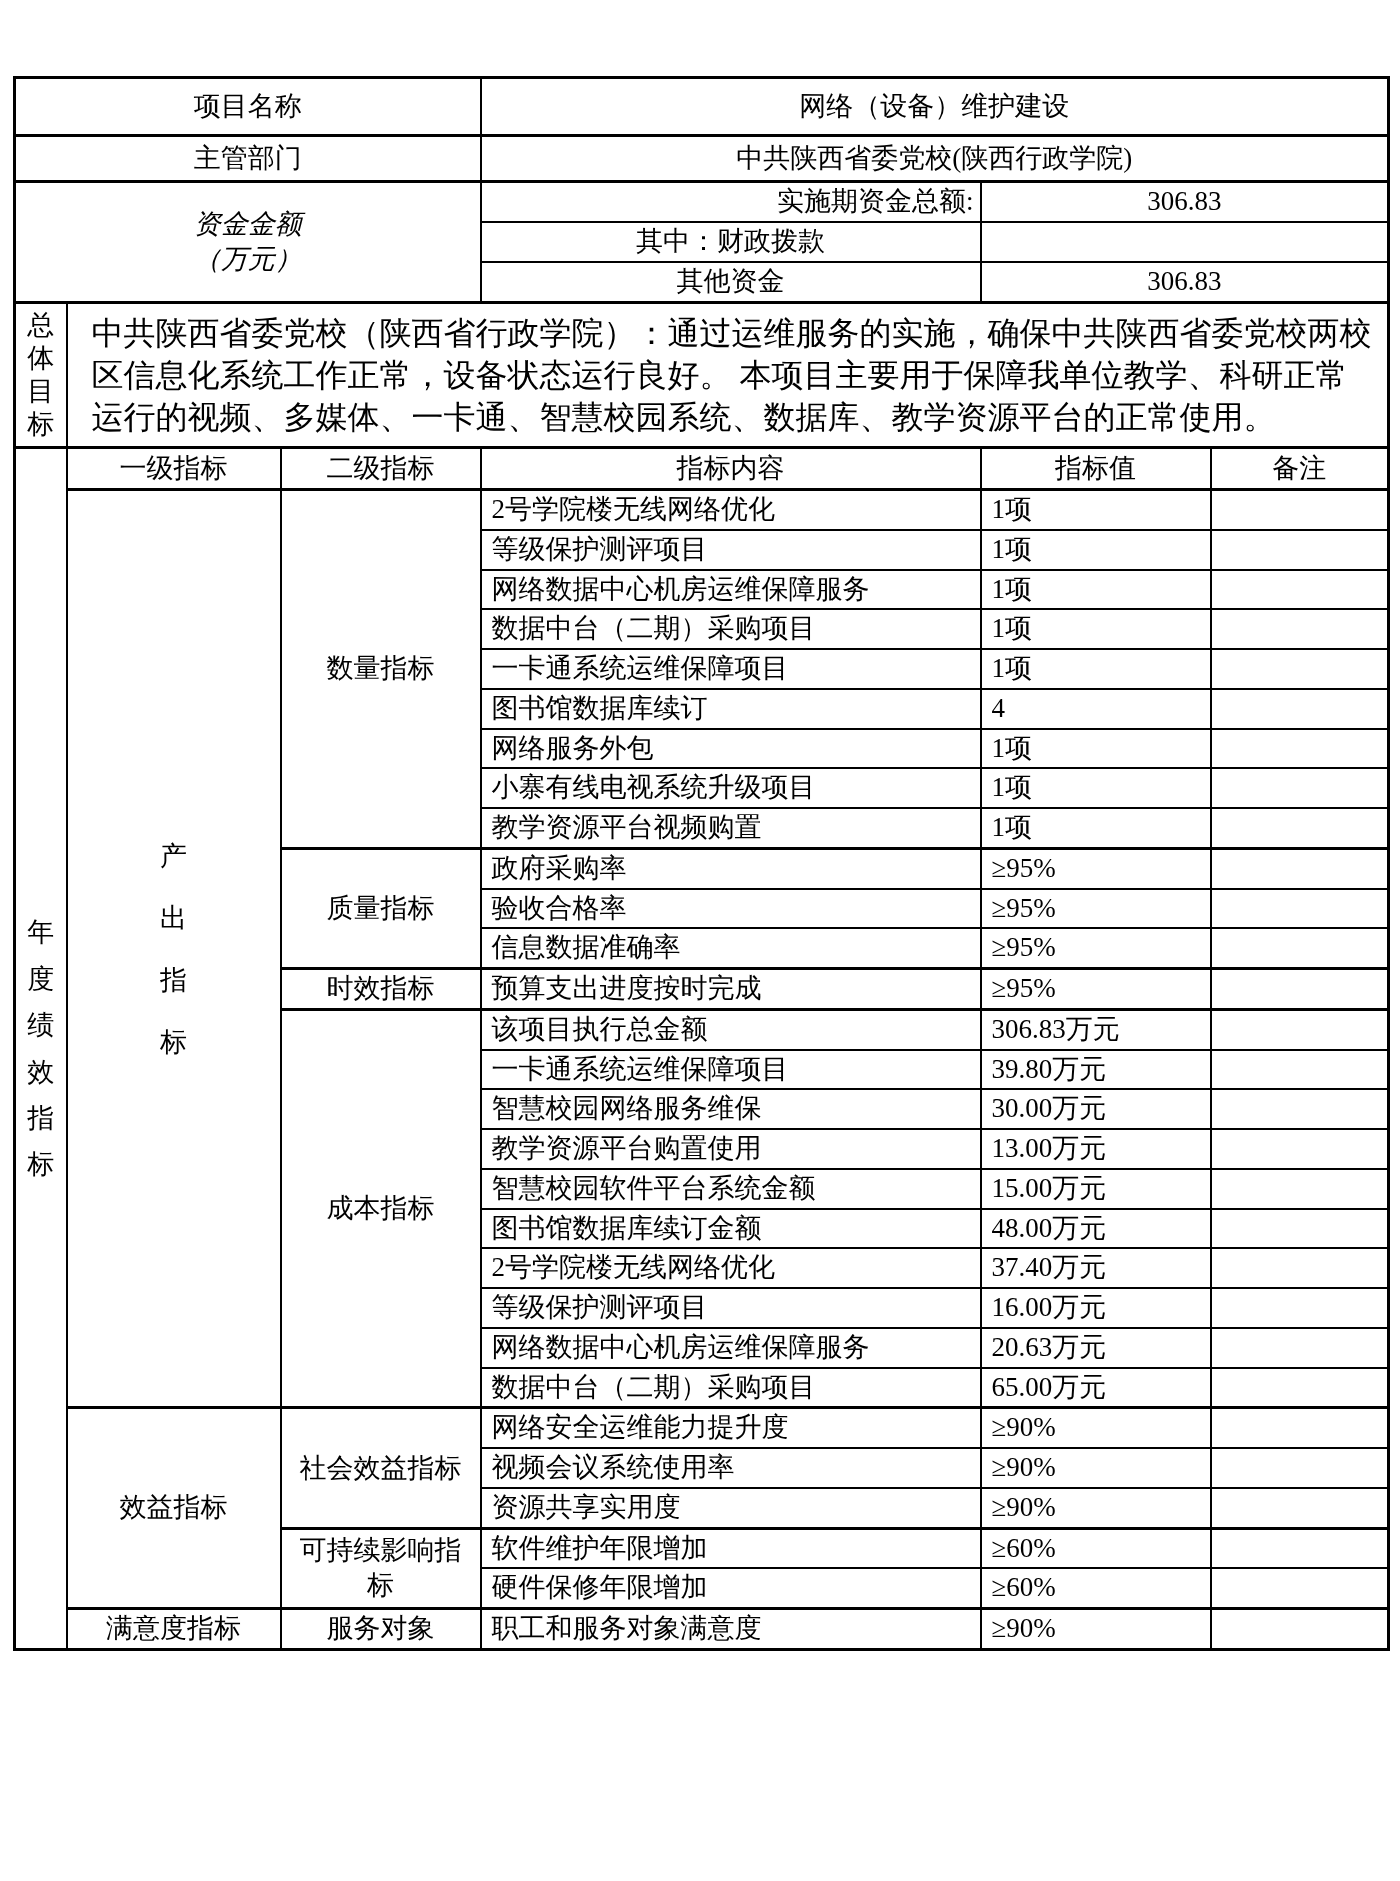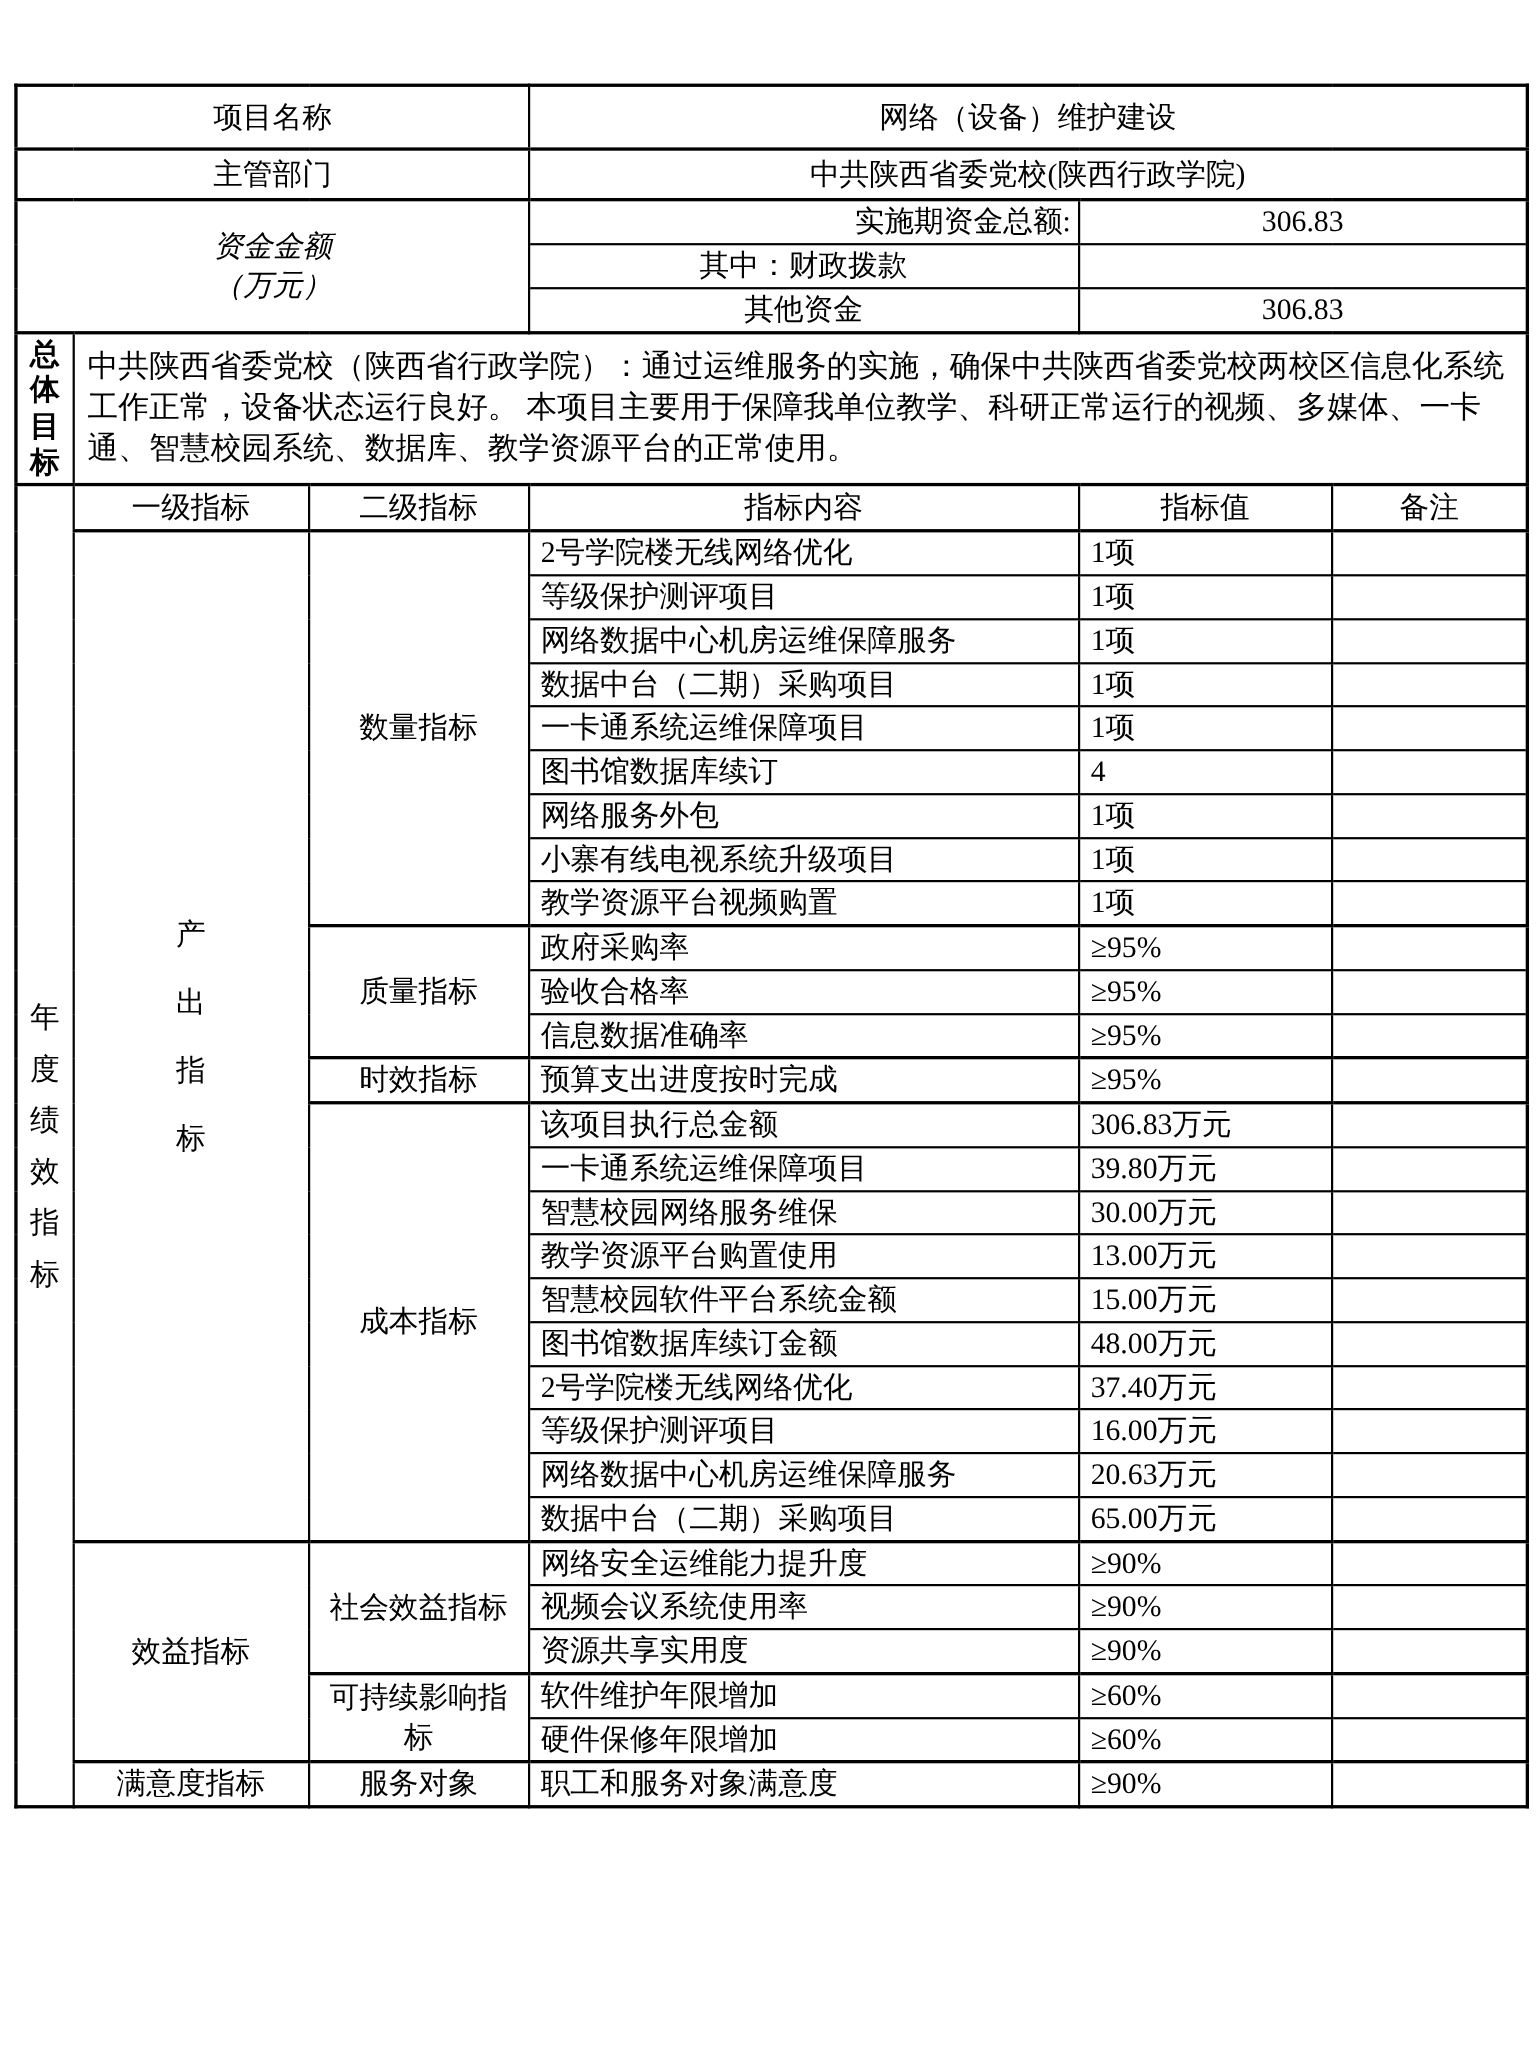--- a/index.html
+++ b/index.html
@@ -36,29 +36,29 @@
   td.cellL{text-align:left;padding-left:10px;margin-left:35px;}
   tr.rowA{height:58px;padding-left:28px;}
   tr.rowB{height:46px;}
   tr.fund{height:40px;}
   tr.goal{height:132px;}
   tr.hdr{height:42px;}
   tr.dr{height:35px;}
   .bt3{border-top:3px solid #000 !important;}
   .bb3{border-bottom:3px solid #000 !important;}
   .goal-text{
-    font-size:28px;line-height:1.32;text-align:left;
-    padding:8px 14px 8px 12px;
+    font-size:32px;line-height:1.32;text-align:left;
+    padding:8px 14px 8px 24px;
   }
   .vtext{
     display:inline-block;width:1.15em;
     word-break:break-all;line-break:anywhere;
     text-align:center;vertical-align:middle;
   }
-  .v-goal{line-height:1.22;font-weight:bold;}
+  .v-goal{line-height:1.22;}
   .v-side{line-height:1.72;}
   .v-prod{line-height:2.3;}
   .fund-label span{display:block;text-align:center;font-style:italic;}
   .two-line{line-height:1.3;}
   .footnote{
     width:1370px;font-size:27px;line-height:1.3;
     margin-top:16px;text-align:left;
   }
 </style>
 </head>

